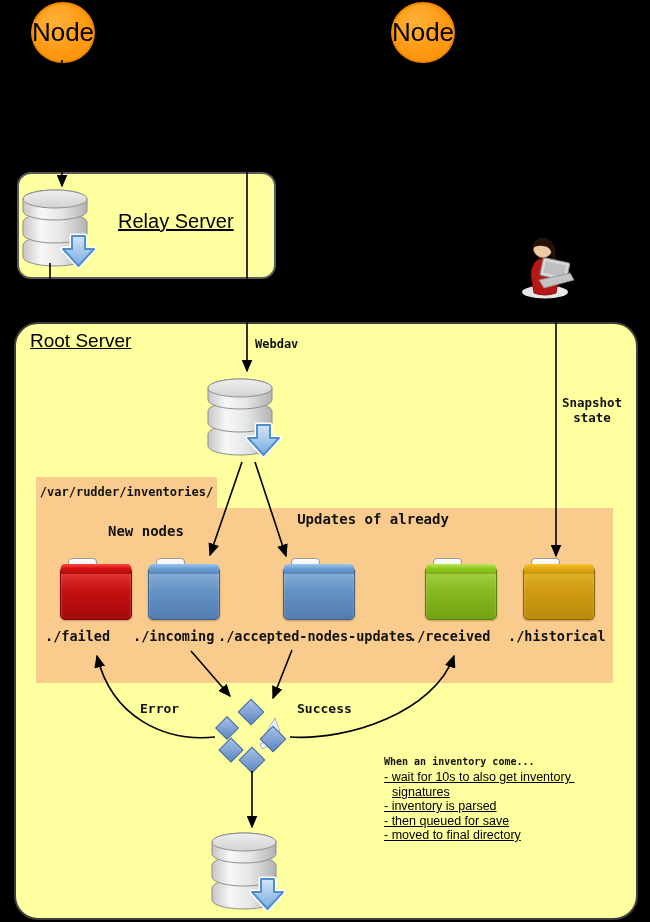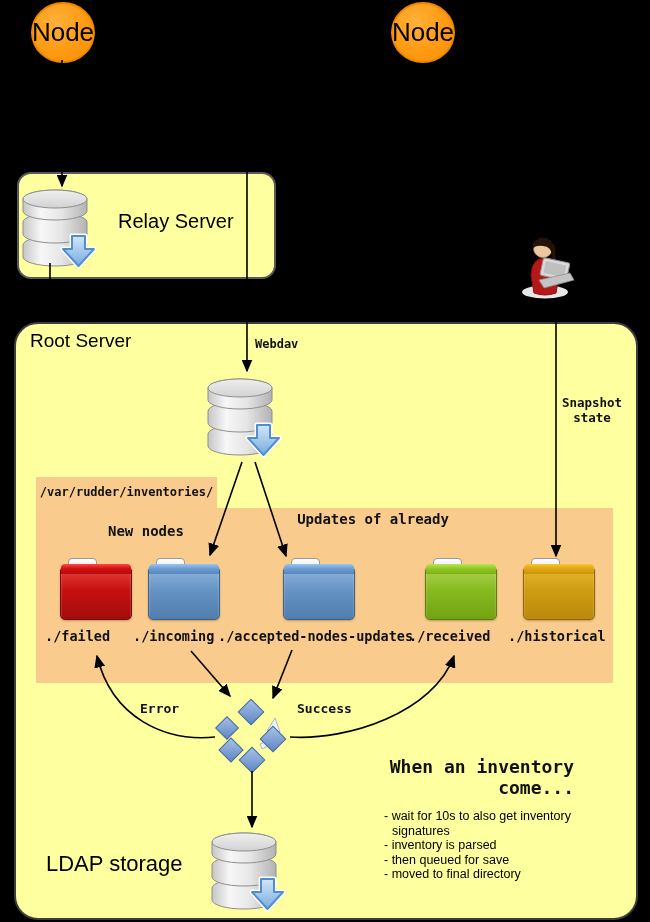--- a/index.html
+++ b/index.html
@@ -1,20 +1,20 @@
 <!DOCTYPE html>
 <html><head>
 <meta charset="utf-8">
 <style>
   html,body{margin:0;padding:0;background:#000;}
   .stage{position:relative;width:650px;height:922px;background:#000;overflow:hidden;
          font-family:"Liberation Sans",sans-serif;}
   .abs{position:absolute;}
   .mono{font-family:"DejaVu Sans Mono","Liberation Mono",monospace;font-weight:bold;color:#111;}
-  .sans{font-family:"Liberation Sans",sans-serif;color:#000;}
+  .sans{font-family:"Liberation Sans",sans-serif;color:#000;text-decoration:underline;}
 
   
   .node{width:60px;height:57px;border-radius:50%;
         background:radial-gradient(circle at 38% 32%, #ffb13a 0%, #ff9a12 55%, #fb8f06 100%);
         border:2px solid #ef8800;display:flex;align-items:center;justify-content:center;
         font-size:26px;color:#000;}
 
   
   .ybox{background:#feff9e;border:2px solid #595959;}
   .relay-box{left:17px;top:172px;width:255px;height:103px;border-radius:14px;}
@@ -35,21 +35,21 @@
           border-radius:4px 4px 0 0;}
   .folder::after{content:"";position:absolute;top:-3px;left:0;right:0;height:10px;
           border-radius:4px 4px 0 0;background:inherit;filter:brightness(1.08);}
   .f-red{background:linear-gradient(180deg,#ea4440 0%,#c60f0f 45%,#a30c0c 100%);border:1px solid #7c0707;}
   .f-blue{background:linear-gradient(180deg,#92b6dd 0%,#6493c4 45%,#527cad 100%);border:1px solid #3c6390;}
   .f-green{background:linear-gradient(180deg,#aed452 0%,#86ba20 45%,#73a313 100%);border:1px solid #597f0e;}
   .f-gold{background:linear-gradient(180deg,#e6b72f 0%,#cf9c11 45%,#ba8a0d 100%);border:1px solid #8d6806;}
   .flabel{font-size:13.5px;text-align:left;}
 
   .notes{left:384px;top:756px;width:190px;}
-  .notes-title{font-size:18px;margin-bottom:11px;text-align:right;}
+  .notes-title{font-size:10px;margin-bottom:3px;}
   .note-item{font-size:12.5px;line-height:14.5px;padding-left:8px;text-indent:-8px;
              white-space:pre-wrap;color:#000;}
 
   svg.overlay{position:absolute;left:0;top:0;pointer-events:none;}
   .icon{position:absolute;}
 </style>
 </head>
 <body>
 
 <div class="stage">
@@ -89,21 +89,20 @@
 
   <div class="abs mono flabel" style="left:45px;top:628px;width:100px;">./failed</div>
   <div class="abs mono flabel" style="left:133px;top:628px;width:100px;">./incoming</div>
   <div class="abs mono flabel" style="left:218px;top:628px;width:200px;">./accepted-nodes-updates</div>
   <div class="abs mono flabel" style="left:409px;top:628px;width:100px;">./received</div>
   <div class="abs mono flabel" style="left:508px;top:628px;width:100px;">./historical</div>
 
   <div class="abs mono" style="left:140px;top:701px;font-size:13px;">Error</div>
   <div class="abs mono" style="left:297px;top:701px;font-size:13px;">Success</div>
 
-  <div class="abs sans" style="left:46px;top:851px;font-size:22px;">LDAP storage</div>
 
   <div class="abs notes">
     <div class="mono notes-title">When an inventory come...</div>
     <div class="sans note-item">- wait for 10s to also get inventory signatures</div>
     <div class="sans note-item">- inventory is parsed</div>
     <div class="sans note-item">- then queued for save</div>
     <div class="sans note-item">- moved to final directory</div>
   </div>
 
   <svg class="icon" style="left:21px;top:188px;" width="76" height="86" viewBox="0 0 76 86">

